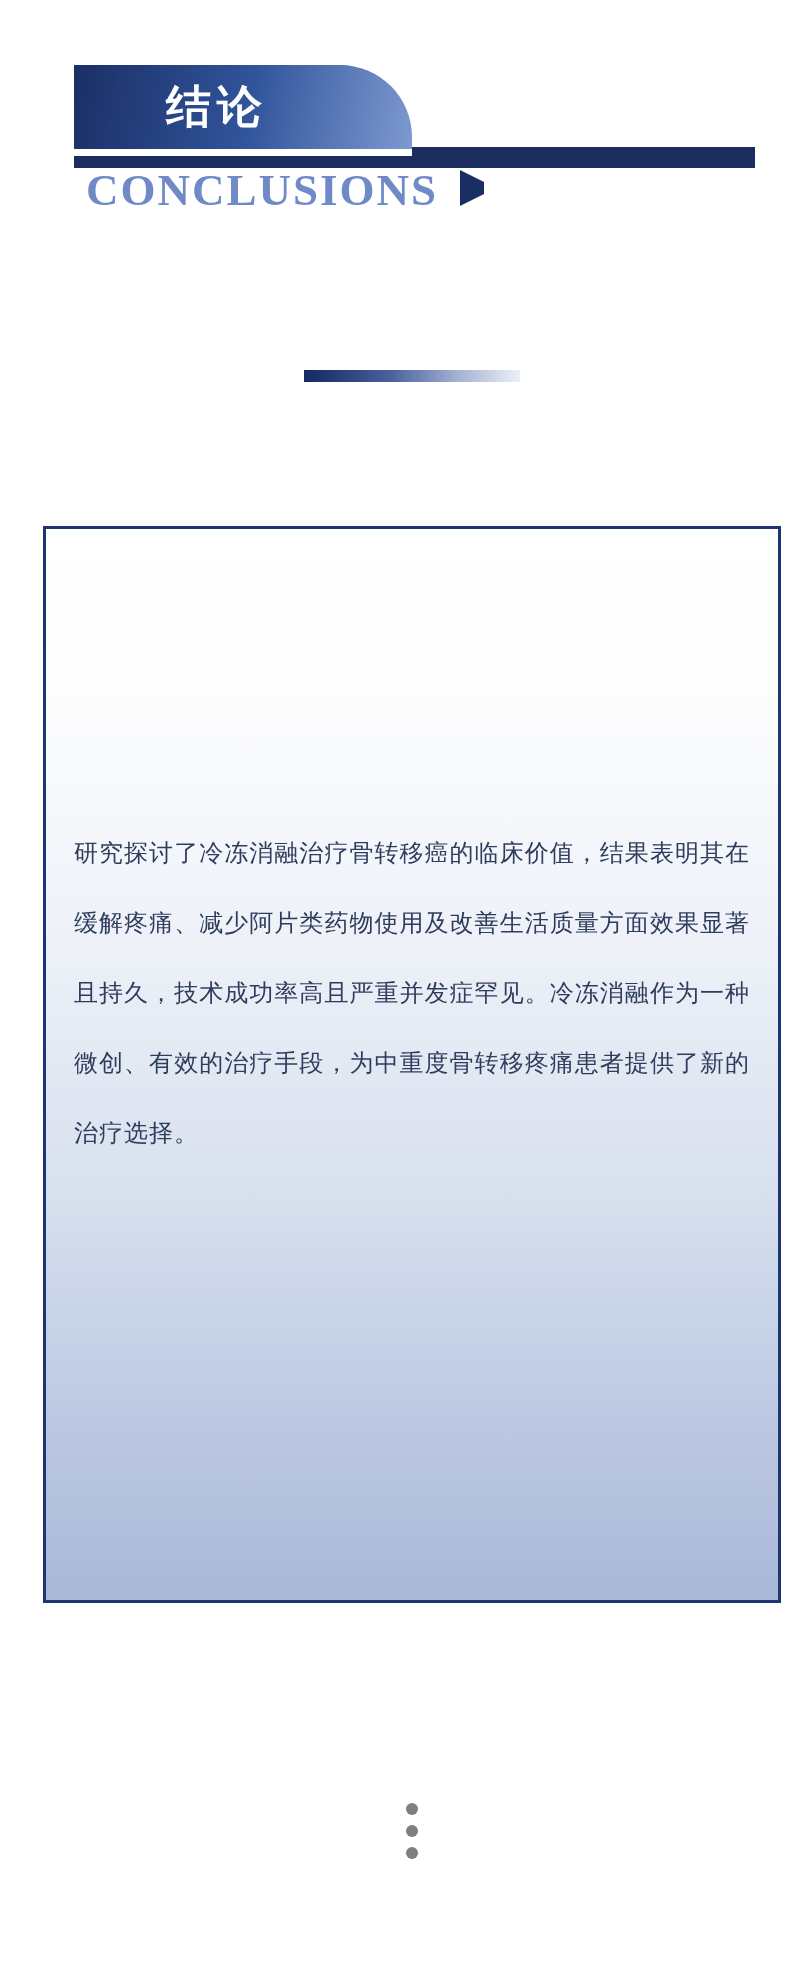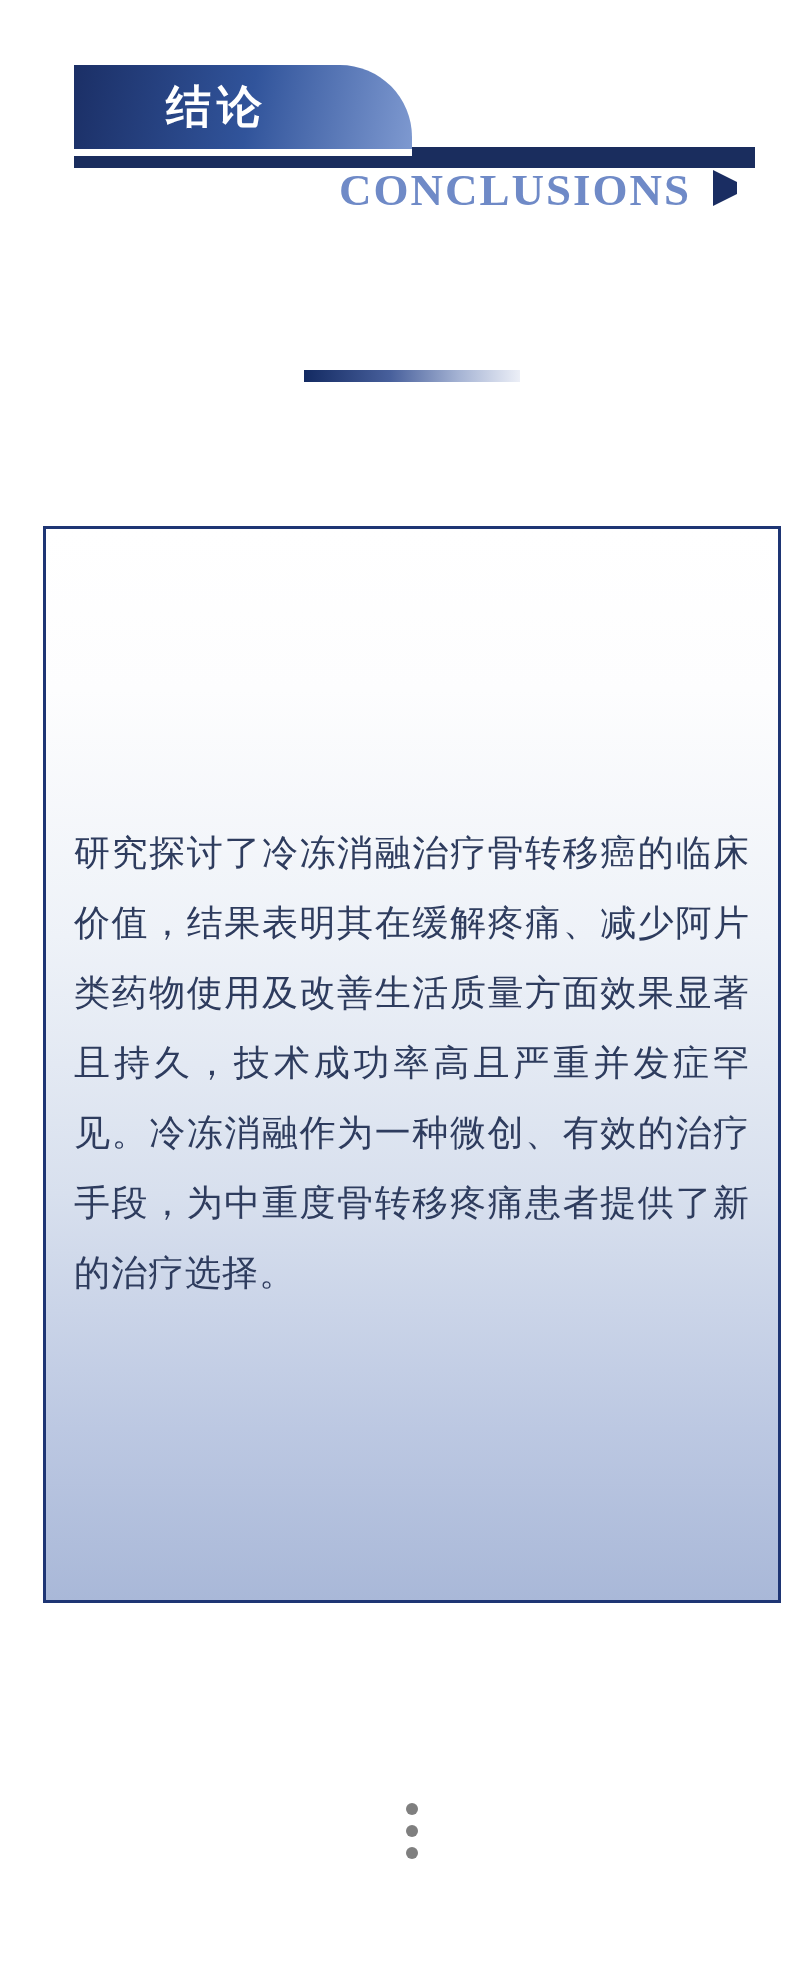--- a/index.html
+++ b/index.html
@@ -31,21 +31,21 @@
     font-weight:bold;font-size:45px;letter-spacing:6px;
     display:flex;align-items:center;justify-content:center;
     padding-right:58px;
   }
   .rule-right{position:absolute;left:338px;right:0;top:82px;height:2px;background:var(--c-rule);}
   .rule-full{position:absolute;left:0;right:0;top:91px;height:2px;background:var(--c-rule);}
 
   
   .title-row{
     position:absolute;left:62px;top:150px;width:681px;
-    text-align:right;line-height:1;white-space:nowrap;
+    text-align:left;line-height:1;white-space:nowrap;
   }
   .title-en{
     font-family:"Liberation Serif", serif;font-weight:bold;
     font-size:45px;letter-spacing:2px;color:var(--c-english-title);
   }
   .arrow{
     display:inline-block;width:0;height:0;
     border-left:24px solid var(--c-arrow);
     border-top:12px solid transparent;
     border-bottom:12px solid transparent;
@@ -59,21 +59,21 @@
   }
 
   
   .card{
     position:absolute;left:31px;top:514px;width:738px;height:1077px;
     border:3px solid var(--c-card-border);
     background:linear-gradient(180deg,#ffffff 0%,#fdfdfe 15%,#eef2f8 38%,#d8e0ee 62%,#bcc8e2 84%,var(--c-card-bottom) 100%);
     padding:283px 22px 0 22px;
   }
   .card p{
-    font-size:36px;line-height:70px;letter-spacing:1px;
+    font-size:24px;line-height:70px;letter-spacing:1px;
     color:var(--c-paragraph-text);text-align:justify;
   }
 
   
   .dots{
     position:absolute;left:0;right:0;top:1785px;
     display:flex;flex-direction:column;align-items:center;gap:10px;
   }
   .dot{width:9px;height:9px;border-radius:50%;background:var(--c-dot);}
 </style>

